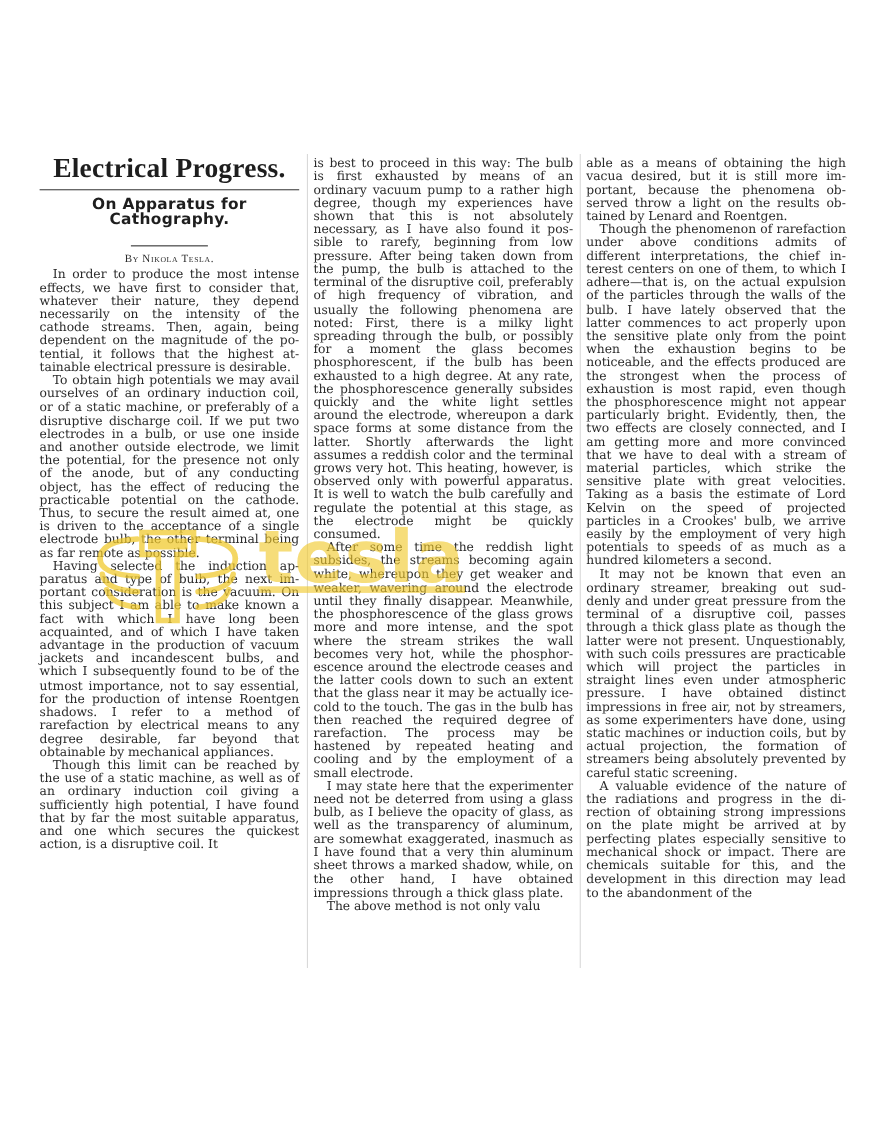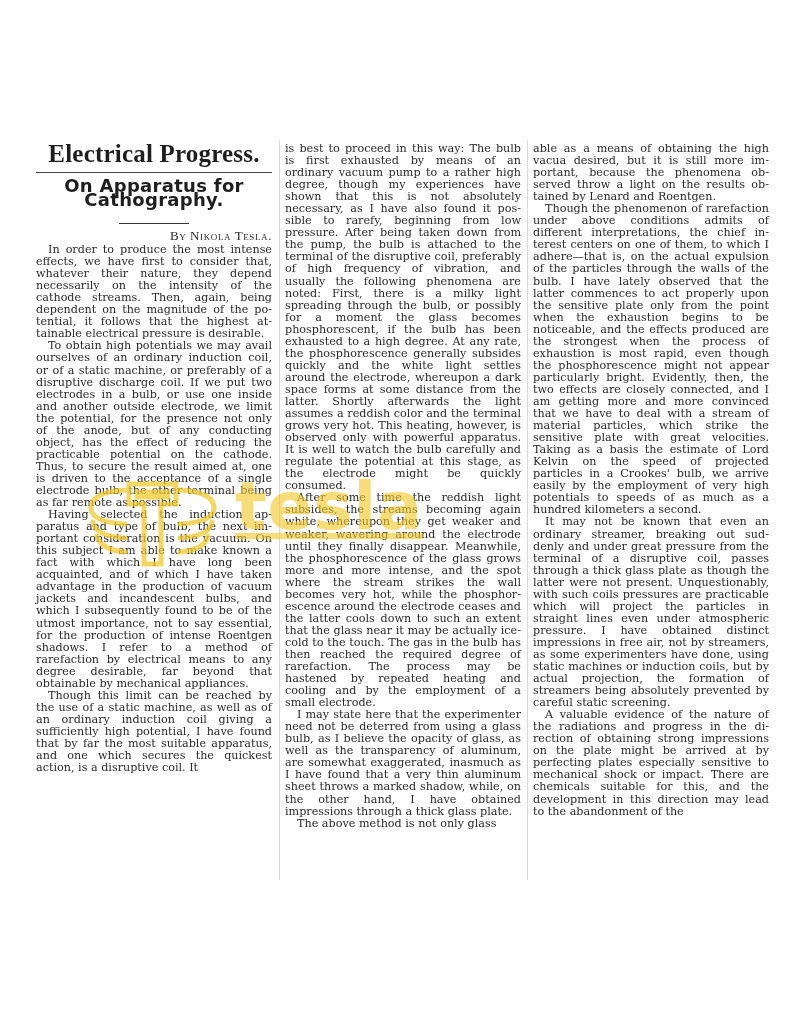--- a/index.html
+++ b/index.html
@@ -23,27 +23,27 @@
     .rule-a { left: 279px; }
     .rule-b { left: 527px; }
     .headline {
       font-family: "Liberation Serif", "DejaVu Serif", serif;
       font-size: 25px; line-height: 28px; text-align: center; color: #1e1e1e;
       margin: 0 0 4px 0; letter-spacing: 0.2px;
     }
     .hr-double { border-top: 1px solid #444; margin: 2px 0 6px 0; }
     .subhead {
       font-family: "DejaVu Sans", "Liberation Sans", sans-serif;
-      font-weight: bold; font-size: 18px; line-height: 14px;
+      font-weight: bold; font-size: 14px; line-height: 14px;
       text-align: center; color: #1e1e1e; margin-bottom: 16px; letter-spacing: 0.3px;
     }
     .short-rule { width: 70px; margin: 2px auto 6px auto; border-top: 1px solid #333; }
     .byline {
       font-family: "Liberation Serif", "DejaVu Serif", serif;
-      font-size: 13px; text-align: right; font-variant: small-caps;
+      font-size: 10px; text-align: center; font-variant: small-caps;
       letter-spacing: 0.6px; margin-bottom: 2px; color: #2a2a2a;
     }
     .col p { margin: 0; text-indent: 12px; }
     .col p.cont { text-indent: 0; }
 
     
     .wm-logo {
       position: absolute; left: 85px; top: 478px; width: 135px; height: 90px;
       opacity: 0.72; pointer-events: none;
     }
@@ -72,21 +72,21 @@
     <p>In order to produce the most intense effects, we have first to consider that, whatever their nature, they depend necessarily on the intensity of the cathode streams. Then, again, being dependent on the magnitude of the po­tential, it follows that the highest at­tainable electrical pressure is desirable.</p>
     <p>To obtain high potentials we may avail ourselves of an ordinary induction coil, or of a static machine, or prefer­ably of a disruptive discharge coil. If we put two electrodes in a bulb, or use one inside and another outside elec­trode, we limit the potential, for the presence not only of the anode, but of any conducting object, has the effect of reducing the practicable potential on the cathode. Thus, to secure the re­sult aimed at, one is driven to the ac­ceptance of a single electrode bulb, the other terminal being as far remote as possible.</p>
     <p>Having selected the induction ap­paratus and type of bulb, the next im­portant consideration is the vacuum. On this subject I am able to make known a fact with which I have long been acquainted, and of which I have taken advantage in the production of vacuum jackets and incandescent bulbs, and which I subsequently found to be of the utmost importance, not to say essential, for the production of intense Roentgen shadows. I refer to a method of rarefaction by electrical means to any degree desirable, far be­yond that obtainable by mechanical appliances.</p>
     <p>Though this limit can be reached by the use of a static machine, as well as of an ordinary induction coil giving a sufficiently high potential, I have found that by far the most suitable ap­paratus, and one which secures the quickest action, is a disruptive coil. It</p>
   </div>
 
   <div class="col col2">
     <p class="cont">is best to proceed in this way: The bulb is first exhausted by means of an ordinary vacuum pump to a rather high degree, though my experiences have shown that this is not absolutely necessary, as I have also found it pos­sible to rarefy, beginning from low pressure. After being taken down from the pump, the bulb is attached to the terminal of the disruptive coil, preferably of high frequency of vibra­tion, and usually the following phe­nomena are noted: First, there is a milky light spreading through the bulb, or possibly for a moment the glass be­comes phosphorescent, if the bulb has been exhausted to a high degree. At any rate, the phosphorescence gener­ally subsides quickly and the white light settles around the electrode, whereupon a dark space forms at some distance from the latter. Shortly afterwards the light assumes a reddish color and the terminal grows very hot. This heating, however, is observed only with powerful apparatus. It is well to watch the bulb carefully and regulate the potential at this stage, as the elec­trode might be quickly consumed.</p>
     <p>After some time the reddish light subsides, the streams becoming again white, whereupon they get weaker and weaker, wavering around the electrode until they finally disappear. Mean­while, the phosphorescence of the glass grows more and more intense, and the spot where the stream strikes the wall becomes very hot, while the phosphor­escence around the electrode ceases and the latter cools down to such an extent that the glass near it may be actually ice-cold to the touch. The gas in the bulb has then reached the re­quired degree of rarefaction. The process may be hastened by repeated heating and cooling and by the em­ployment of a small electrode.</p>
     <p>I may state here that the experi­menter need not be deterred from us­ing a glass bulb, as I believe the opacity of glass, as well as the transparency of aluminum, are somewhat exaggerated, inasmuch as I have found that a very thin aluminum sheet throws a marked shadow, while, on the other hand, I have obtained impressions through a thick glass plate.</p>
-    <p>The above method is not only glass­</p>
+    <p>The above method is not only valu­</p>
   </div>
 
   <div class="col col3">
     <p class="cont">able as a means of obtaining the high vacua desired, but it is still more im­portant, because the phenomena ob­served throw a light on the results ob­tained by Lenard and Roentgen.</p>
     <p>Though the phenomenon of rarefac­tion under above conditions admits of different interpretations, the chief in­terest centers on one of them, to which I adhere—that is, on the actual expul­sion of the particles through the walls of the bulb. I have lately observed that the latter commences to act prop­erly upon the sensitive plate only from the point when the exhaustion begins to be noticeable, and the effects pro­duced are the strongest when the process of exhaustion is most rapid, even though the phosphorescence might not appear particularly bright. Evi­dently, then, the two effects are closely connected, and I am getting more and more convinced that we have to deal with a stream of material particles, which strike the sensitive plate with great velocities. Taking as a basis the estimate of Lord Kelvin on the speed of projected particles in a Crookes' bulb, we arrive easily by the employment of very high potentials to speeds of as much as a hundred kilo­meters a second.</p>
     <p>It may not be known that even an ordinary streamer, breaking out sud­denly and under great pressure from the terminal of a disruptive coil, passes through a thick glass plate as though the latter were not present. Unques­tionably, with such coils pressures are practicable which will project the particles in straight lines even under atmospheric pressure. I have obtained distinct impressions in free air, not by streamers, as some experimenters have done, using static machines or induc­tion coils, but by actual projection, the formation of streamers being abso­lutely prevented by careful static screening.</p>
     <p>A valuable evidence of the nature of the radiations and progress in the di­rection of obtaining strong impres­sions on the plate might be arrived at by perfecting plates especially sensi­tive to mechanical shock or impact. There are chemicals suitable for this, and the development in this direction may lead to the abandonment of the</p>
   </div>
 
   <svg class="wm-logo" viewBox="0 0 135 90">

